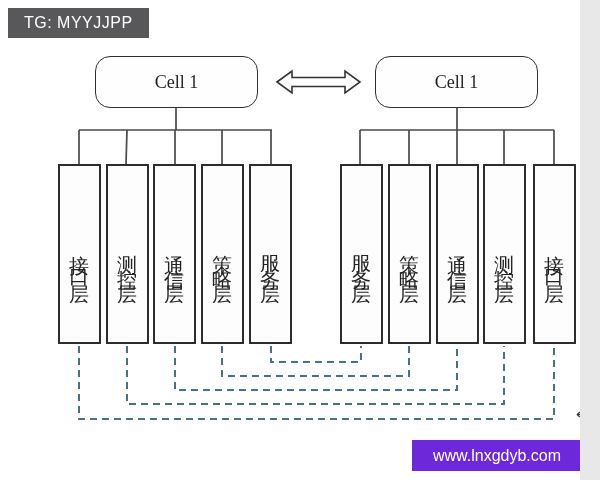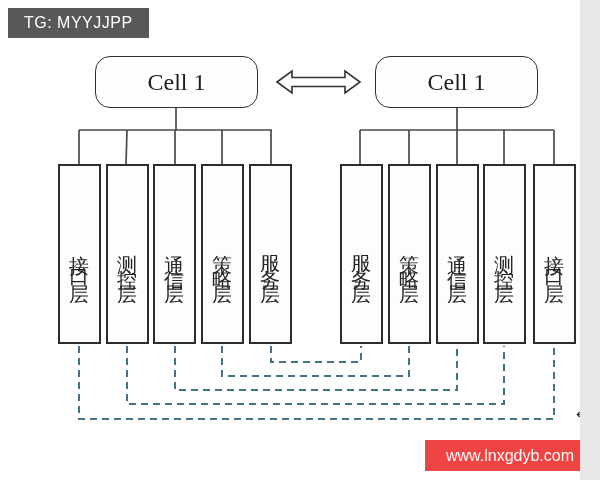--- a/index.html
+++ b/index.html
@@ -7,29 +7,29 @@
     position:relative;width:580px;height:480px;background:#ffffff;
     overflow:hidden;font-family:"Liberation Serif", serif;
   }
   .lines{position:absolute;left:0;top:0;width:600px;height:480px;}
   .badge{
     position:absolute;left:8px;top:8px;height:30px;line-height:30px;
     padding:0 16px;background:#58585a;color:#ffffff;
     font-family:"Liberation Sans", sans-serif;font-size:16px;letter-spacing:0.5px;
   }
   .watermark{
-    position:absolute;left:425px;top:440px;width:170px;height:31px;line-height:31px;
-    background:#ef4444;color:#ffffff;text-align:center;
+    position:absolute;left:412px;top:440px;width:170px;height:31px;line-height:31px;
+    background:#6d28d9;color:#ffffff;text-align:center;
     font-family:"Liberation Sans", sans-serif;font-size:16px;
   }
   .cell{
     position:absolute;top:56px;width:163px;height:52px;
     border:1.7px solid #2f2f2f;border-radius:15px;background:#fefefe;
     display:flex;align-items:center;justify-content:center;
-    font-size:24px;color:#1e1e1e;box-sizing:border-box;
+    font-size:18px;color:#1e1e1e;box-sizing:border-box;
   }
   .cell1{left:95px;}
   .cell2{left:375px;}
   .layer{
     position:absolute;top:164px;width:43px;height:180px;
     border:2px solid #2d2d2d;background:#fdfdfd;box-sizing:border-box;
     display:flex;align-items:center;justify-content:center;
   }
   .vtext{
     writing-mode:vertical-rl;text-orientation:upright;

